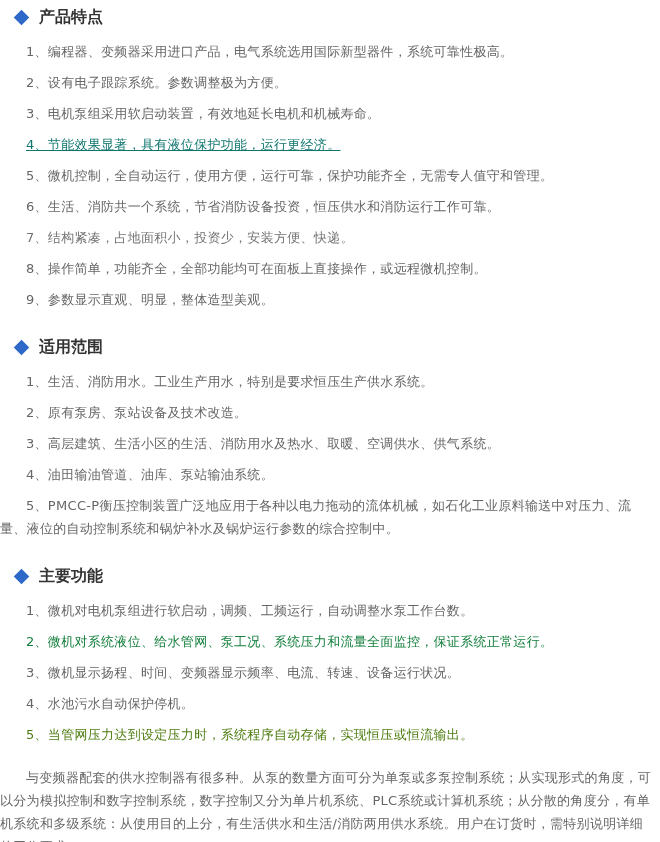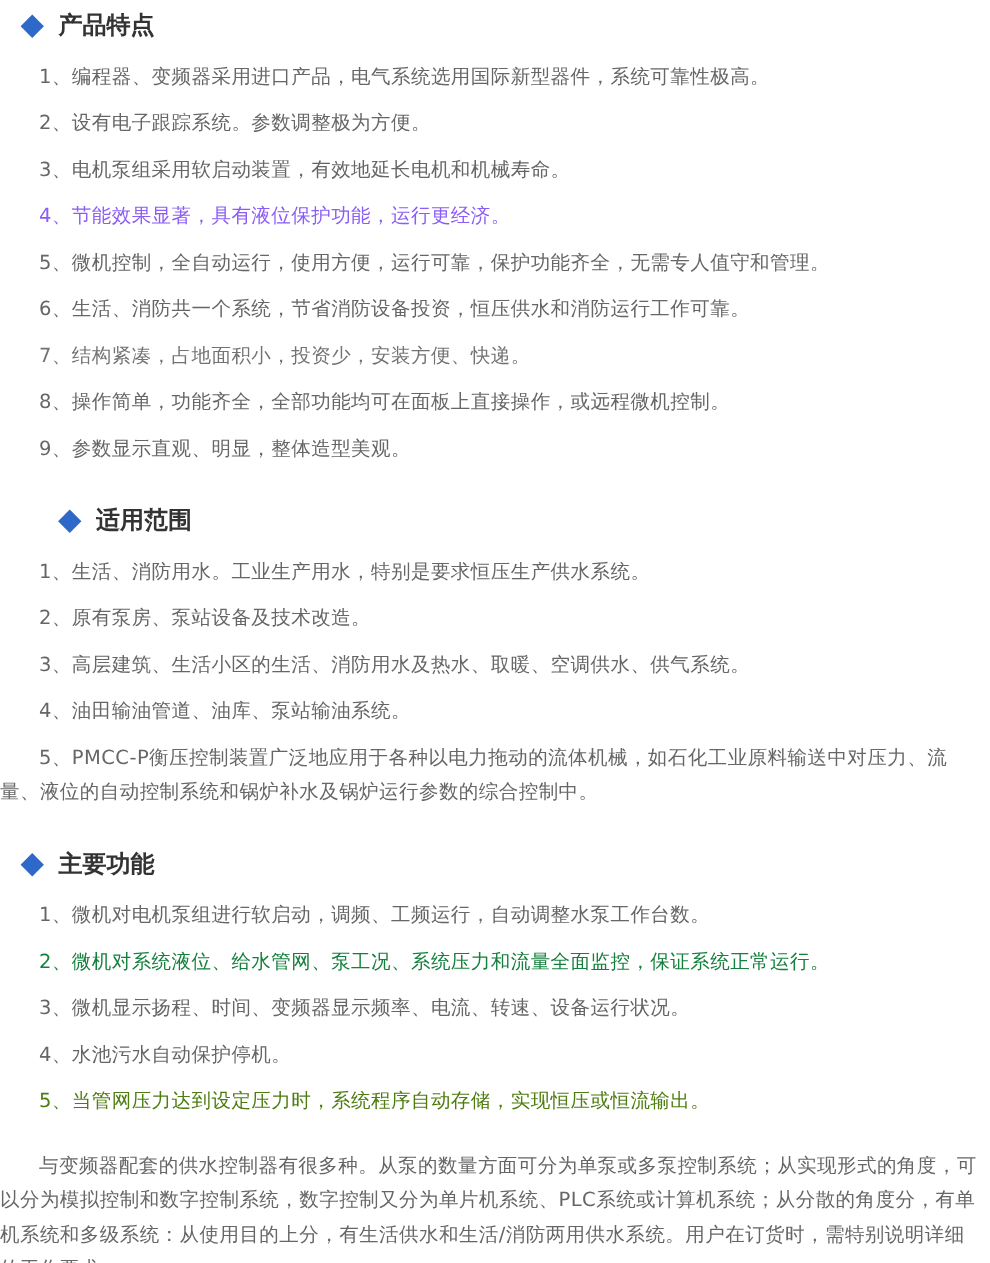--- a/index.html
+++ b/index.html
@@ -60,30 +60,30 @@
 <div class="page">
 
   <section>
     <h2 class="sec-title" style="color: rgb(51, 51, 51);">
       <span class="diamond" style="background: rgb(46, 104, 200);"></span>
       <span>产品特点</span>
     </h2>
     <p class="item" style="color: rgb(102, 102, 102);">1、编程器、变频器采用进口产品，电气系统选用国际新型器件，系统可靠性极高。</p>
     <p class="item" style="color: rgb(102, 102, 102);">2、设有电子跟踪系统。参数调整极为方便。</p>
     <p class="item" style="color: rgb(102, 102, 102);">3、电机泵组采用软启动装置，有效地延长电机和机械寿命。</p>
-    <p class="item" style="color: #8b5cf6;">4、节能效果显著，具有液位保护功能，运行更经济。</p>
+    <p class="item" style="color: #0f766e; text-decoration: underline;">4、节能效果显著，具有液位保护功能，运行更经济。</p>
     <p class="item" style="color: rgb(102, 102, 102);">5、微机控制，全自动运行，使用方便，运行可靠，保护功能齐全，无需专人值守和管理。</p>
     <p class="item" style="color: rgb(102, 102, 102);">6、生活、消防共一个系统，节省消防设备投资，恒压供水和消防运行工作可靠。</p>
     <p class="item" style="color: #737373;">7、结构紧凑，占地面积小，投资少，安装方便、快递。</p>
     <p class="item" style="color: rgb(102, 102, 102);">8、操作简单，功能齐全，全部功能均可在面板上直接操作，或远程微机控制。</p>
     <p class="item" style="color: rgb(102, 102, 102);">9、参数显示直观、明显，整体造型美观。</p>
   </section>
 
   <section>
-    <h2 class="sec-title" style="color: rgb(51, 51, 51); margin-left: 25px;">
+    <h2 class="sec-title" style="color: rgb(51, 51, 51);">
       <span class="diamond" style="background: rgb(46, 104, 200);"></span>
       <span>适用范围</span>
     </h2>
     <p class="item" style="color: rgb(102, 102, 102);">1、生活、消防用水。工业生产用水，特别是要求恒压生产供水系统。</p>
     <p class="item" style="color: rgb(102, 102, 102);">2、原有泵房、泵站设备及技术改造。</p>
     <p class="item" style="color: rgb(102, 102, 102);">3、高层建筑、生活小区的生活、消防用水及热水、取暖、空调供水、供气系统。</p>
     <p class="item" style="color: rgb(102, 102, 102);">4、油田输油管道、油库、泵站输油系统。</p>
     <p class="item" style="color: rgb(102, 102, 102);">5、PMCC-P衡压控制装置广泛地应用于各种以电力拖动的流体机械，如石化工业原料输送中对压力、流量、液位的自动控制系统和锅炉补水及锅炉运行参数的综合控制中。</p>
   </section>
 

